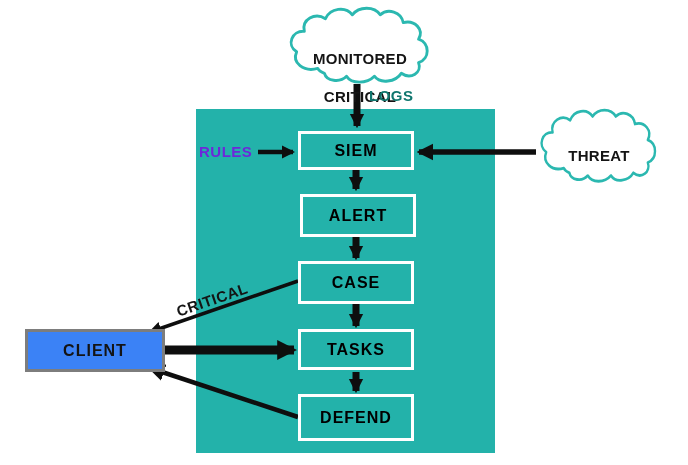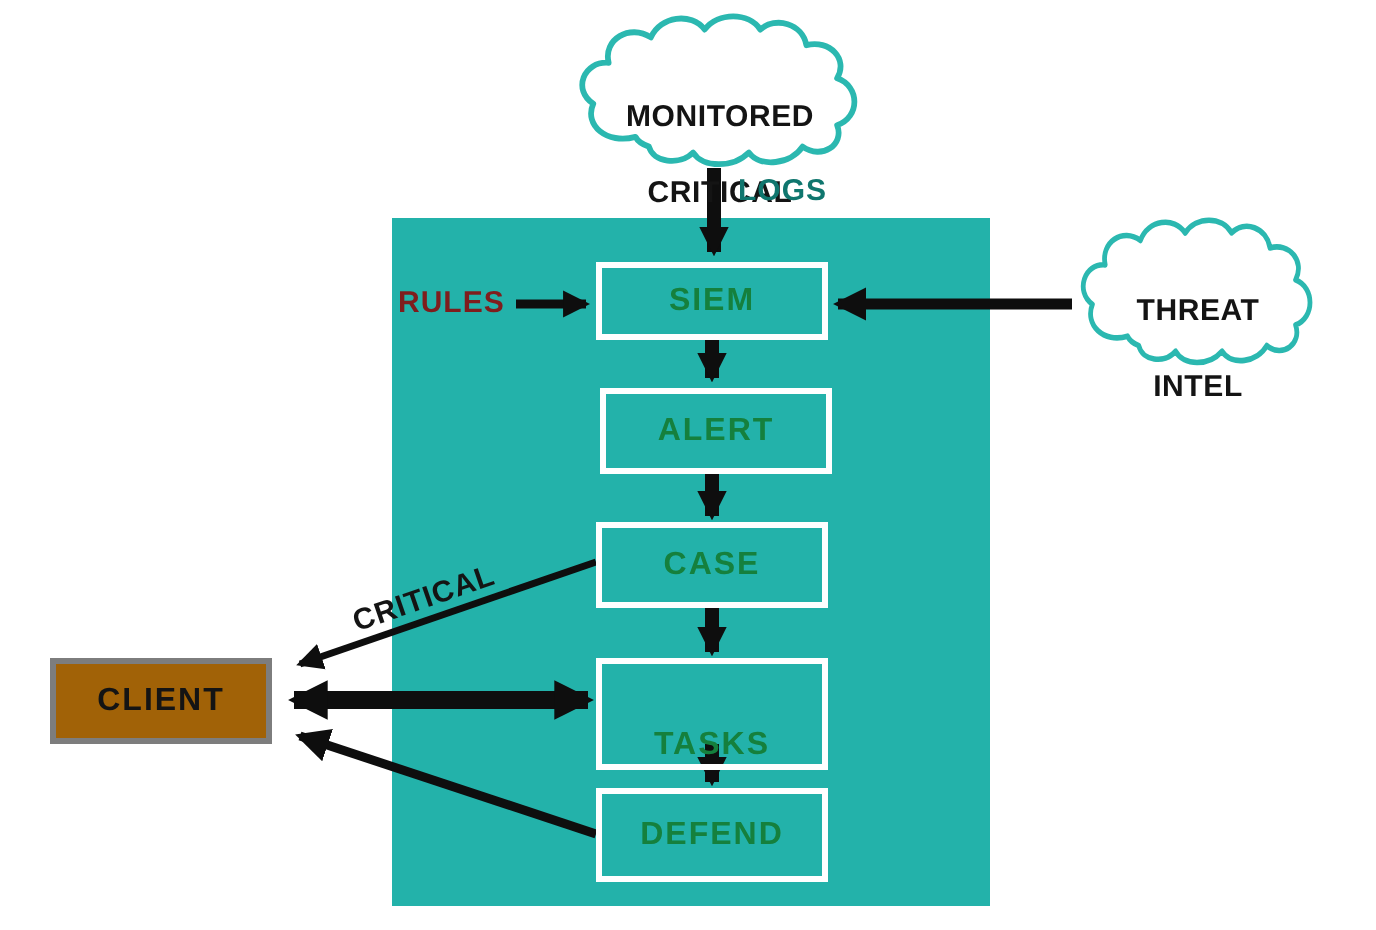--- a/index.html
+++ b/index.html
@@ -9,38 +9,38 @@
   }
   .teal-rect{
     position:absolute;left:196px;top:109px;width:299px;height:344px;
     background:#23b2aa;
   }
   .arrows{position:absolute;left:0;top:0;width:688px;height:465px;pointer-events:none;}
   .arrows line{stroke:#0e0e0e;}
   .arrows .fillhead{fill:#0e0e0e;}
   .pipeline-box{
     position:absolute;box-sizing:border-box;border:3px solid #ffffff;background:transparent;
-    color:#15803d;font-weight:bold;font-size:16px;letter-spacing:1px;
+    color:#000000;font-weight:bold;font-size:16px;letter-spacing:1px;
     display:flex;flex-direction:column;align-items:center;justify-content:center;
     text-align:center;line-height:19px;
   }
   .client-box{
-    position:absolute;box-sizing:border-box;left:25px;top:329px;width:111px;height:43px;
-    background:#a16207;border:3px solid #7d7d7d;color:#141414;font-weight:bold;
+    position:absolute;box-sizing:border-box;left:25px;top:329px;width:140px;height:43px;
+    background:#3b82f6;border:3px solid #7d7d7d;color:#141414;font-weight:bold;
     font-size:16px;letter-spacing:1px;display:flex;align-items:center;justify-content:center;
   }
   .cloud-svg{position:absolute;}
   .cloud-svg path{fill:#ffffff;stroke:#2bb8b0;stroke-width:3;stroke-linejoin:round;}
   .cloud-label{
     position:absolute;color:#141414;font-weight:bold;font-size:15px;line-height:19px;
     text-align:center;letter-spacing:0.3px;white-space:pre-line;
   }
   .edge-label{position:absolute;font-weight:bold;font-size:15px;letter-spacing:0.5px;}
   .edge-label.dark{color:#0f766e;}
-  .edge-label.light{color:#7f1d1d;}
+  .edge-label.light{color:#6d28d9;}
   .critical-label{
     position:absolute;left:170px;top:291px;width:84px;text-align:center;
     color:#141414;font-weight:bold;font-size:15px;letter-spacing:0.5px;
     transform:rotate(-19deg);transform-origin:center;
   }
 </style>
 </head>
 <body>
 
 <div class="canvas">
@@ -81,37 +81,36 @@
   <div class="cloud-label" style="left:288px;top:30px;width:144px;">
     <div>MONITORED</div>
     <div>CRITICAL</div>
   </div>
 
   <svg class="cloud-svg" style="left:539px;top:108px;width:120px;height:77px;" viewBox="0 0 150 82" preserveAspectRatio="none">
     <path d="M 31 64 C 16 68, 4 58, 9 47 C -2 40, 4 25, 17 26 C 14 14, 28 6, 39 13 C 44 2, 60 0, 67 9 C 74 0, 90 0, 96 9 C 104 2, 118 6, 120 17 C 132 14, 142 24, 136 34 C 148 38, 148 54, 136 58 C 140 68, 128 76, 118 69 C 112 78, 96 80, 90 72 C 82 80, 66 80, 61 72 C 54 79, 40 77, 38 69 C 35 68, 32 66, 31 64 Z"></path>
   </svg>
   <div class="cloud-label" style="left:539px;top:127px;width:120px;">
     <div>THREAT</div>
-    <div>INTEL</div>
   </div>
 
   <div class="edge-label dark" style="left:369px;top:87px;">LOGS</div>
   <div class="edge-label light" style="left:199px;top:143px;">RULES</div>
   <div class="critical-label">CRITICAL</div>
 
   <div class="pipeline-box" style="left:298px;top:131px;width:116px;height:39px;">
     <span>SIEM</span>
   </div>
   <div class="pipeline-box" style="left:300px;top:194px;width:116px;height:43px;">
     <span>ALERT</span>
   </div>
   <div class="pipeline-box" style="left:298px;top:261px;width:116px;height:43px;">
     <span>CASE</span>
   </div>
-  <div class="pipeline-box" style="left:298px;top:329px;width:116px;height:56px;justify-content:flex-end;">
+  <div class="pipeline-box" style="left:298px;top:329px;width:116px;height:41px;">
     <span>TASKS</span>
   </div>
   <div class="pipeline-box" style="left:298px;top:394px;width:116px;height:47px;">
     <span>DEFEND</span>
   </div>
 
   <div class="client-box">
     <span>CLIENT</span>
   </div>
 

